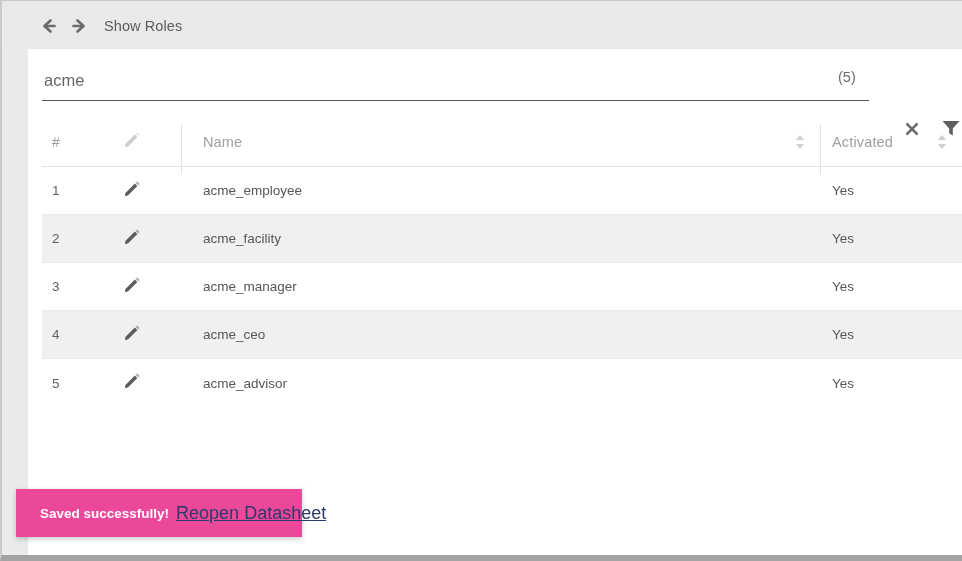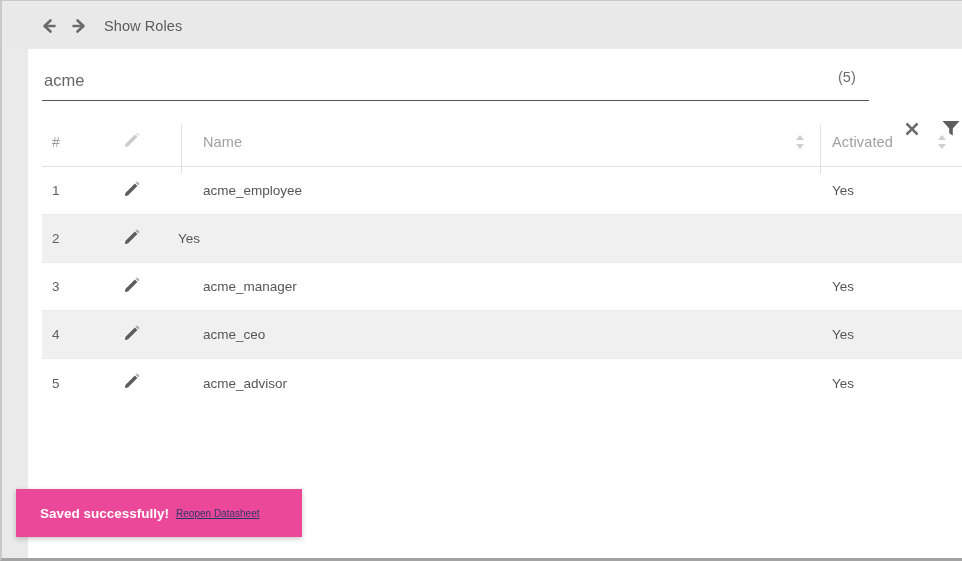--- a/index.html
+++ b/index.html
@@ -16,21 +16,21 @@
     position: relative;
   }
 
   
   #app-frame {
     position: absolute;
     left: 0; top: 0;
     width: 962px; height: 561px;
     border-left: 2px solid #c9c9c9;
     border-top: 1px solid #c9c9c9;
-    border-bottom: 3px solid #a3a3a3;
+    border-bottom: 6px solid #a3a3a3;
     background: #eaeaea;
     overflow: hidden;
   }
 
   
   #toolbar {
     position: absolute;
     left: 2px; top: 1px;
     width: 960px; height: 47px;
     background: #e9e9e9;
@@ -232,21 +232,21 @@
 
   #toast-message {
     font-size: 13.5px;
     font-weight: bold;
     color: #ffffff;
     white-space: nowrap;
   }
 
   #toast-action {
     margin-left: 7px;
-    font-size: 10px;
+    font-size: 18px;
     color: #2a3a6b;
     text-decoration: underline;
     cursor: pointer;
     white-space: nowrap;
   }
 </style>
 </head>
 <body>
 
 <div id="app-frame">
@@ -340,20 +340,21 @@
       <div class="trow data-row striped">
         <div class="col-num">2</div>
         <div class="col-edit">
           <span class="pencil-row">
             <svg width="20" height="20" viewBox="0 0 20 20">
               <path d="M3.4 14.1 L12.9 4.6 L15.4 7.1 L5.9 16.6 L2.9 17.1 Z" fill="currentColor"></path>
               <path d="M13.7 3.8 L15.1 2.4 L17.6 4.9 L16.2 6.3 Z" fill="currentColor" opacity=".55"></path>
             </svg>
           </span>
         </div>
+        <div class="col-name">acme_facility</div>
         <div class="col-activated">Yes</div>
       </div>
 
       <div class="trow data-row">
         <div class="col-num">3</div>
         <div class="col-edit">
           <span class="pencil-row">
             <svg width="20" height="20" viewBox="0 0 20 20">
               <path d="M3.4 14.1 L12.9 4.6 L15.4 7.1 L5.9 16.6 L2.9 17.1 Z" fill="currentColor"></path>
               <path d="M13.7 3.8 L15.1 2.4 L17.6 4.9 L16.2 6.3 Z" fill="currentColor" opacity=".55"></path>

